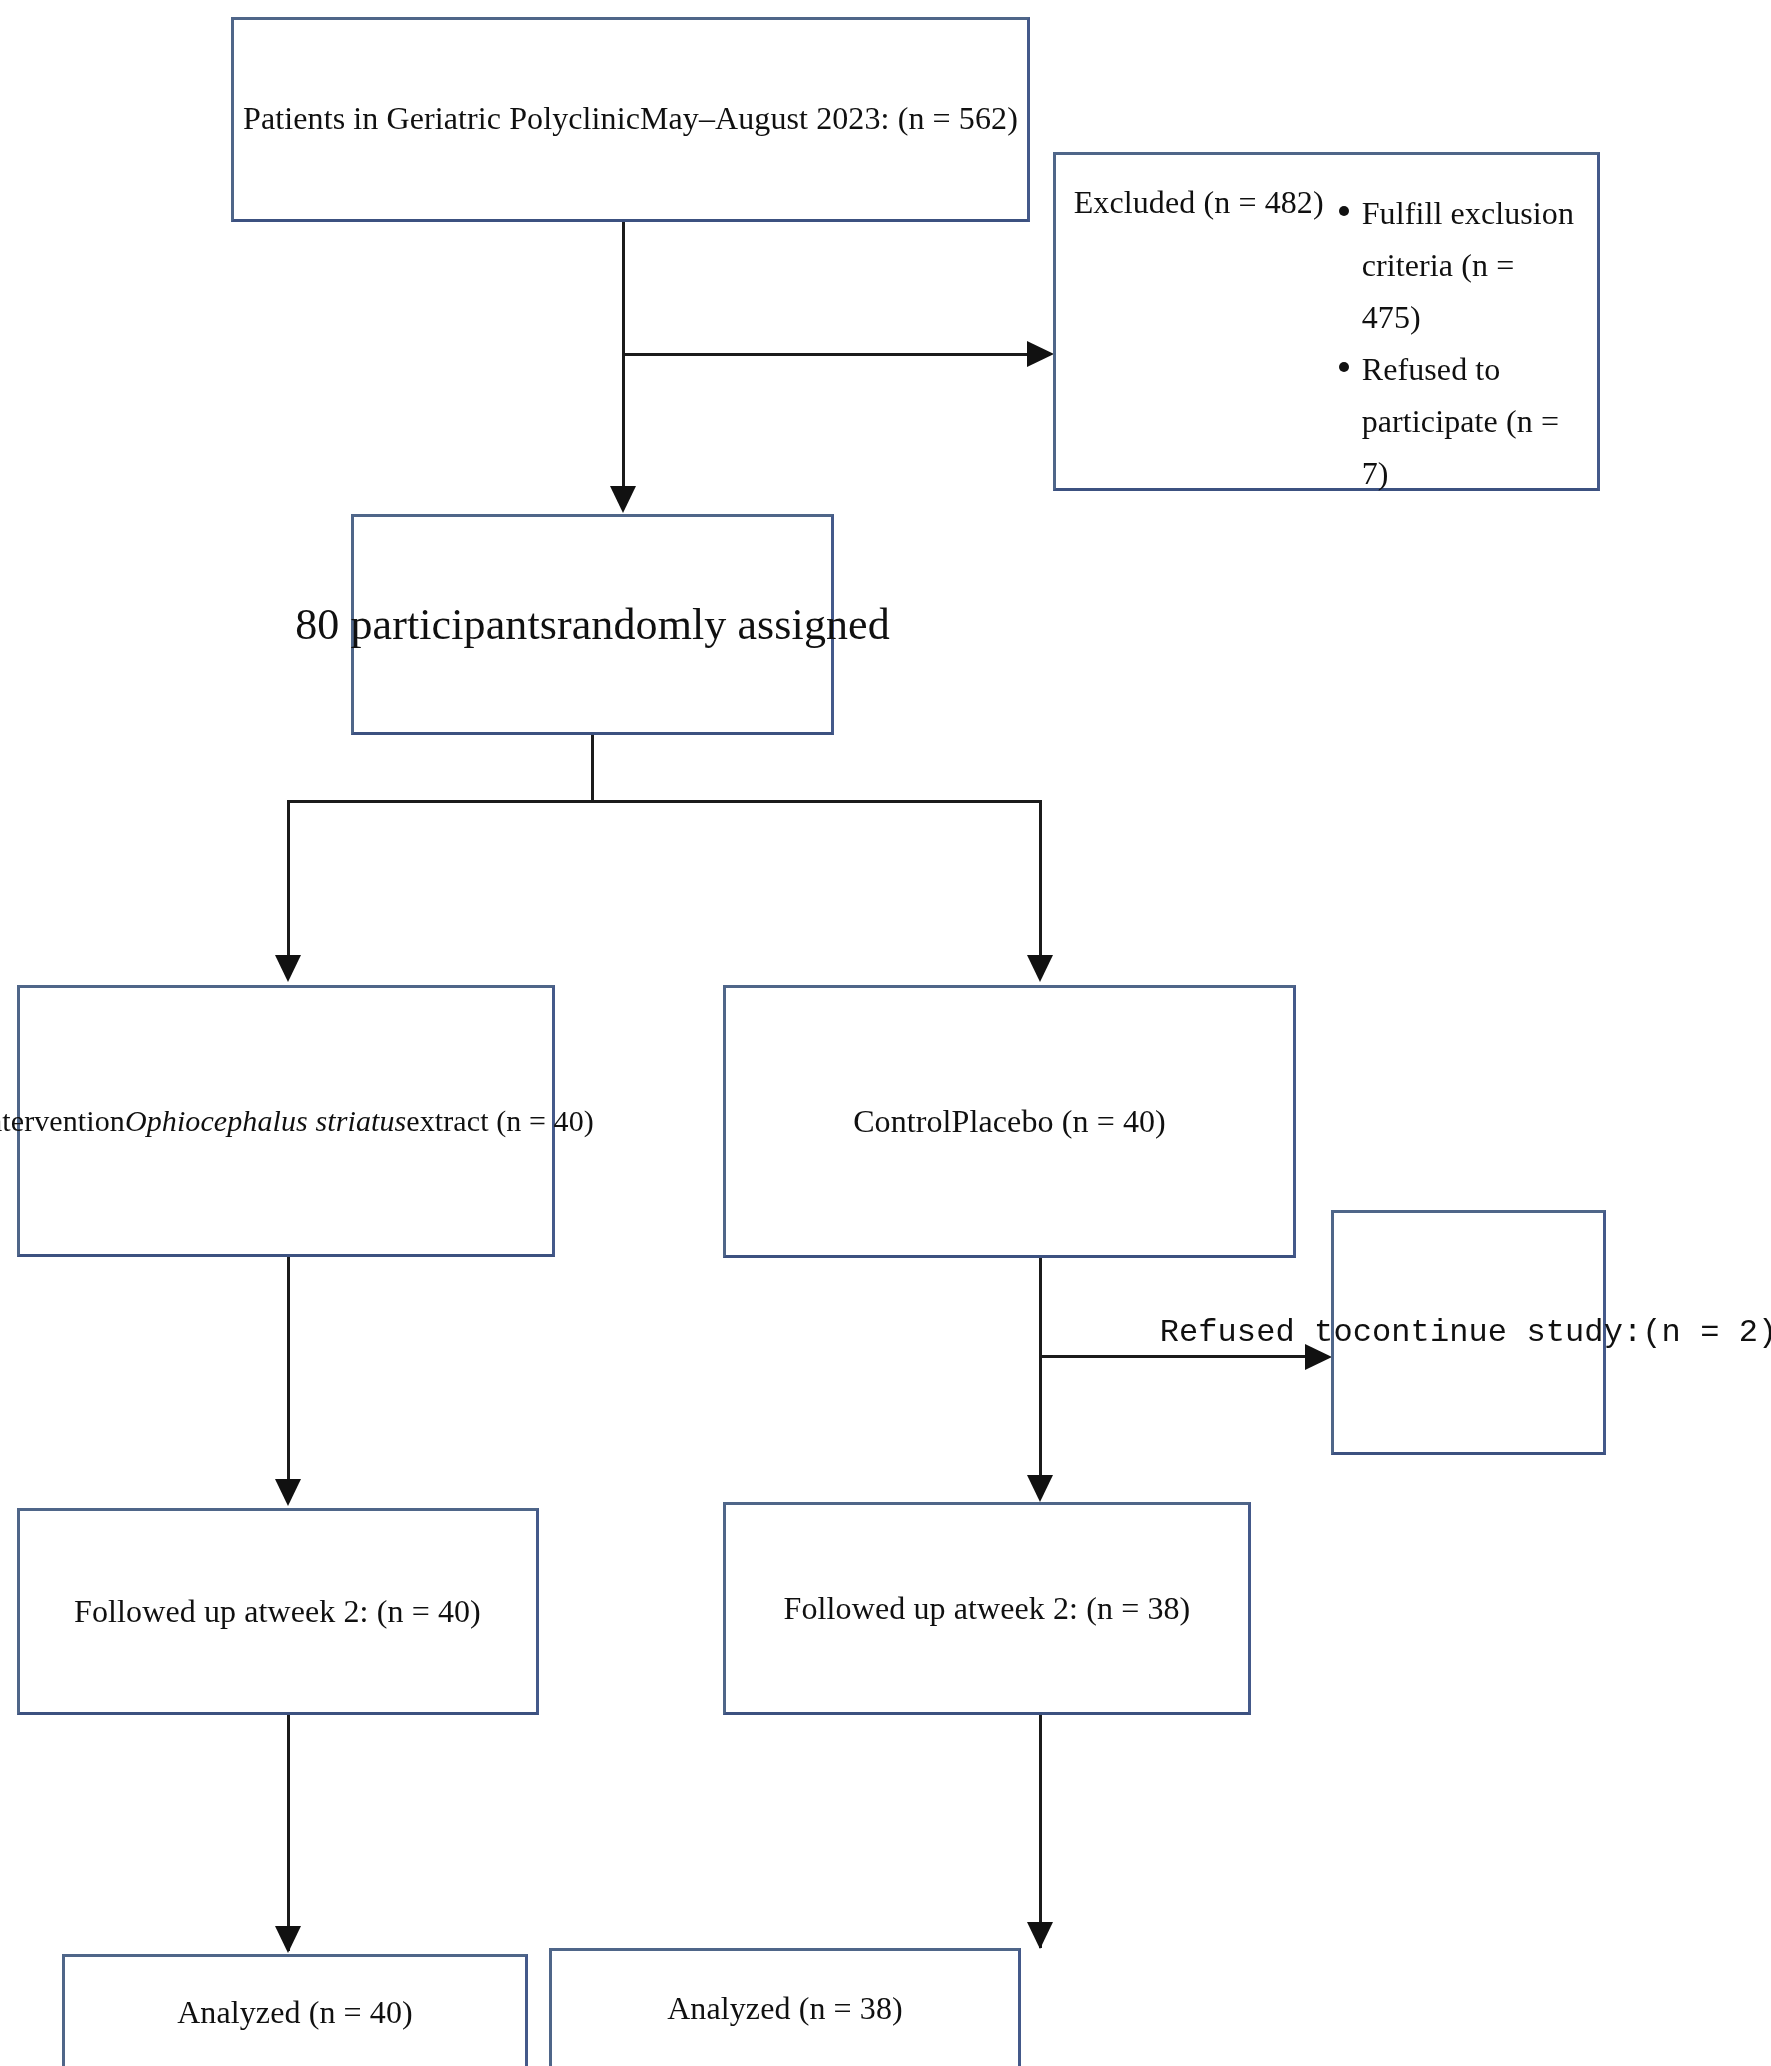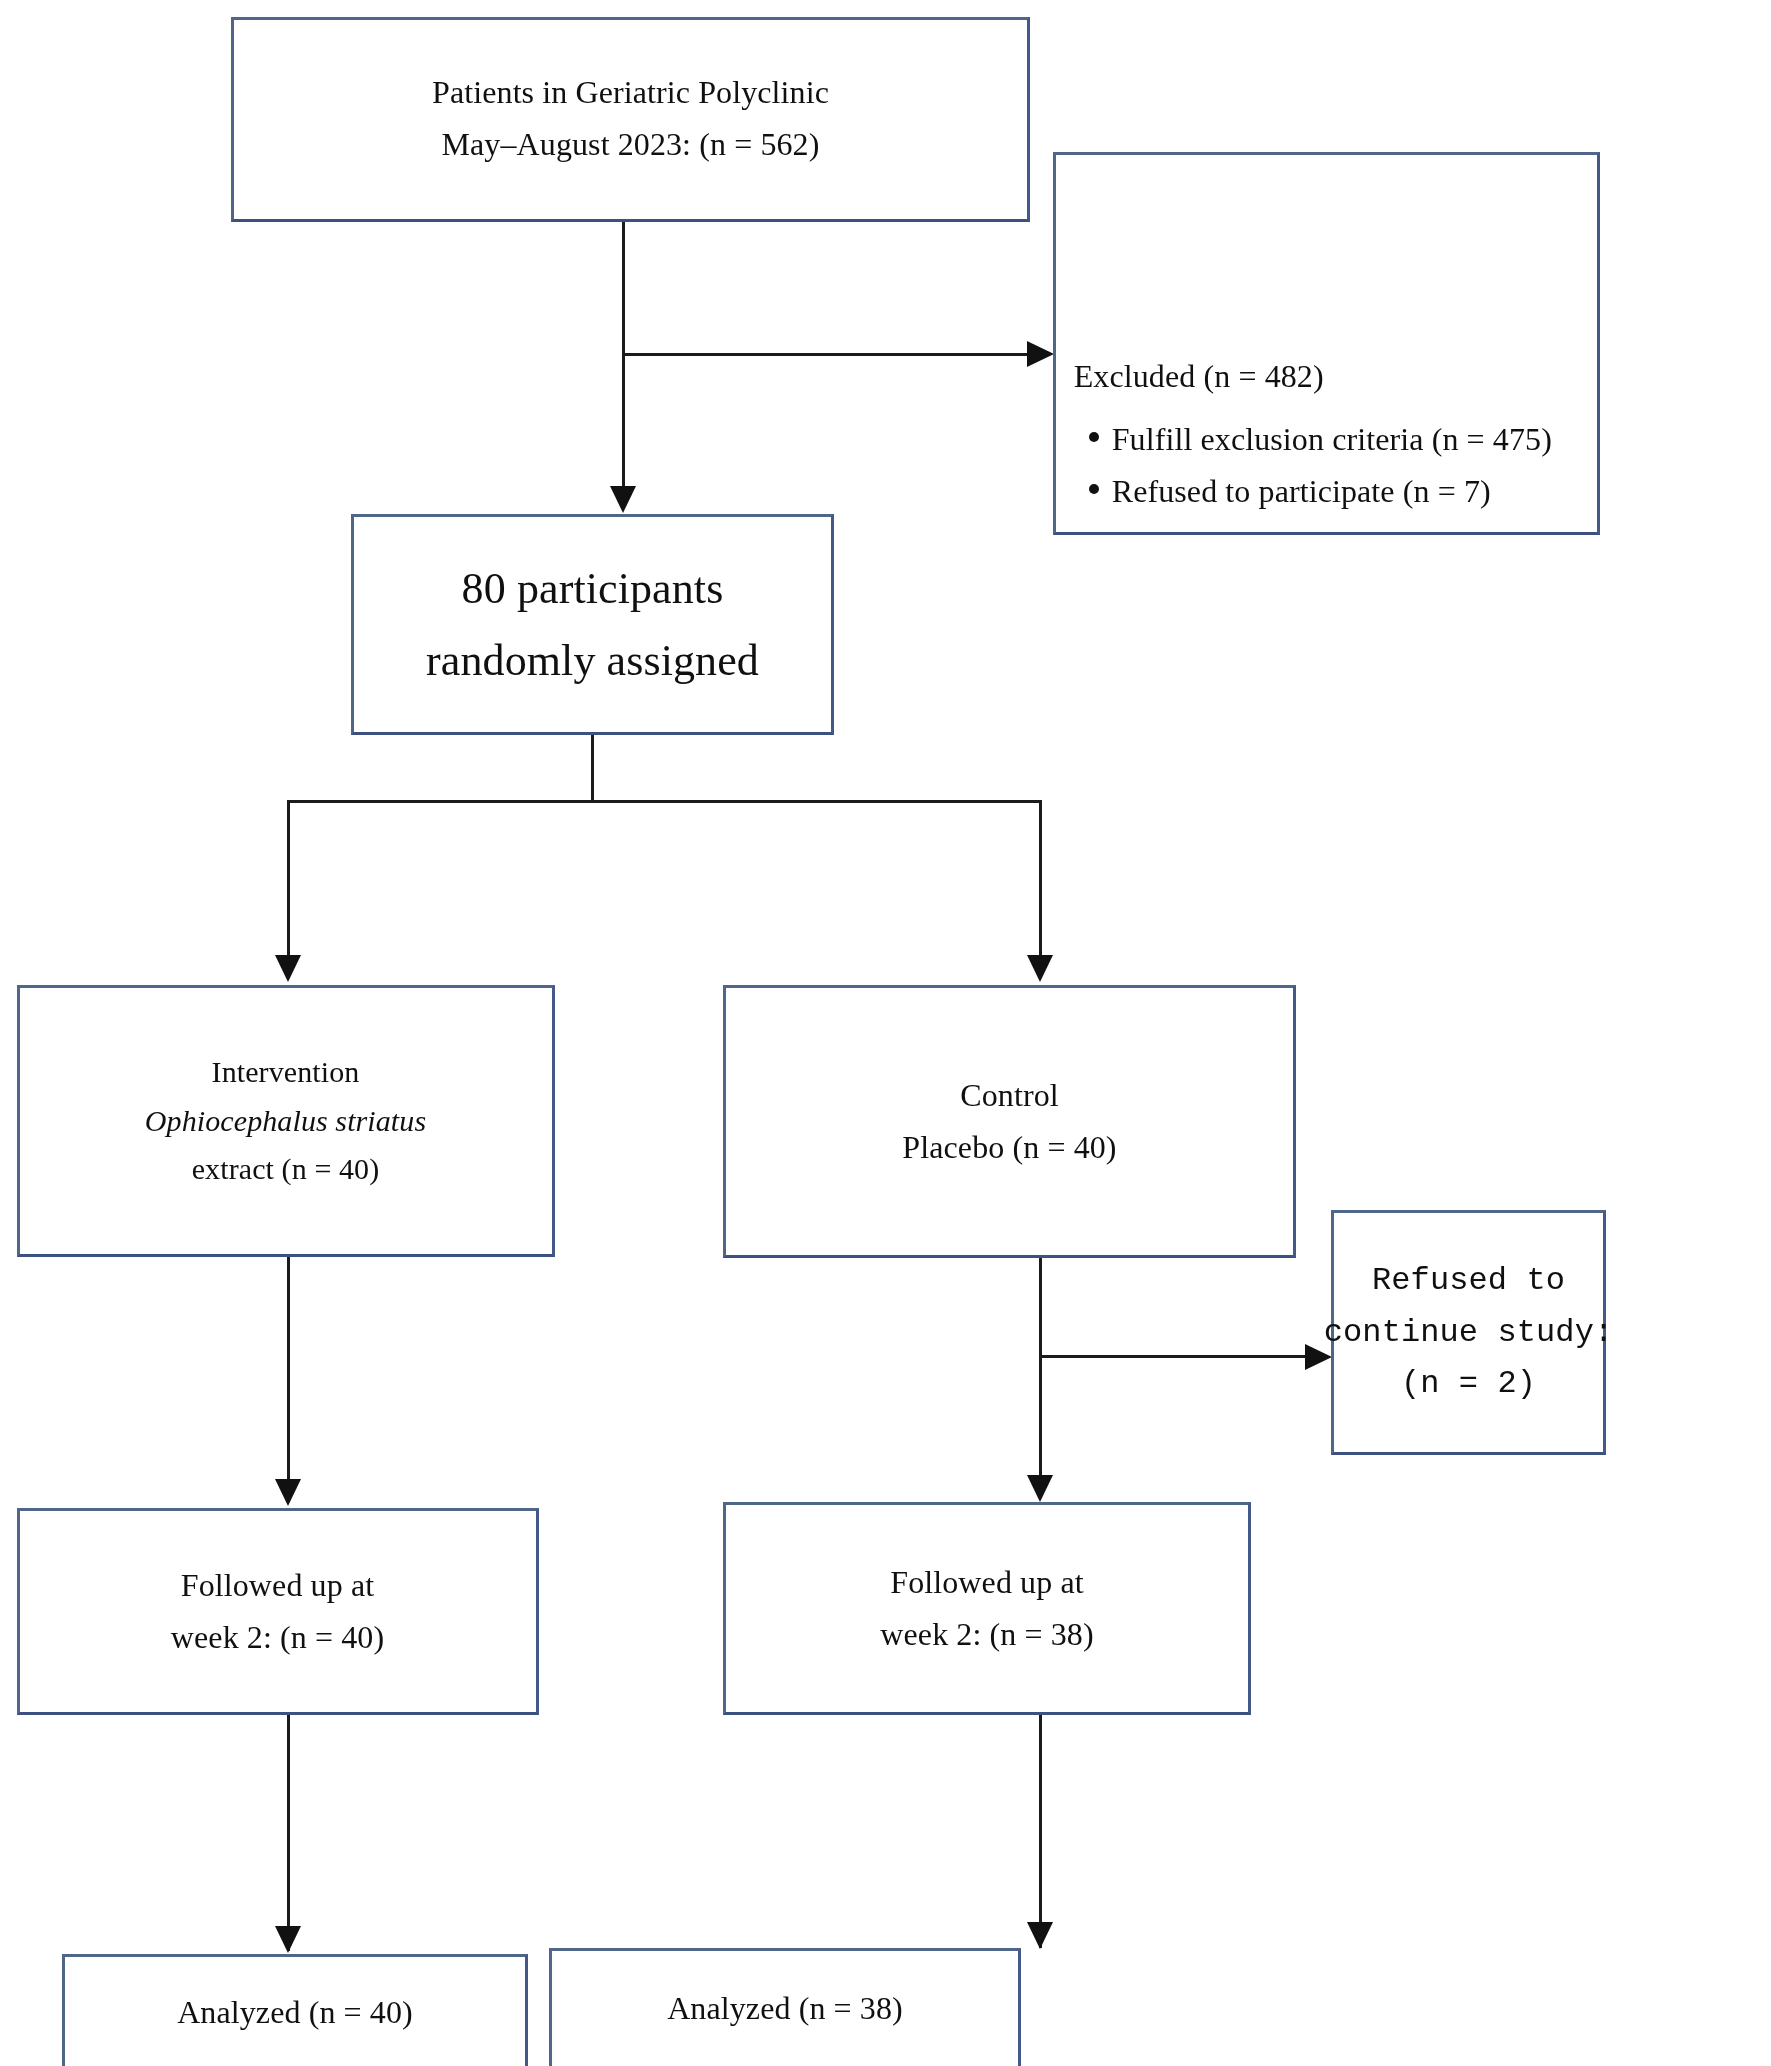--- a/index.html
+++ b/index.html
@@ -9,21 +9,20 @@
 
   
   .box{
     position:absolute;
     box-sizing:border-box;
     background:#ffffff;
     border:3px solid #4f6689;
     border-right-color:#44598a;
     border-bottom-color:#3c5180;
     display:flex;
-    flex-direction:column;
     align-items:center;
     justify-content:center;
     text-align:center;
     color:#101010;
     line-height:1.62;
     letter-spacing:0.1px;
     padding:3.5px 8.3px;
     z-index:3;
   }
   .box.left-align{align-items:flex-start;text-align:left;}
@@ -99,21 +98,21 @@
   <div class="vline" style="left:287px; top:1715px; height:236px;"></div>
   <div class="arrow-down" style="left:275px; top:1926px;"></div>
   <div class="vline" style="left:1039px; top:1715px; height:233px;"></div>
   <div class="arrow-down" style="left:1027px; top:1922px;"></div>
 
   <div class="box" style="left:231px; top:16.5px; width:799px; height:205px; font-size:32px;">
     <span class="ln">Patients in Geriatric Polyclinic</span>
     <span class="ln">May–August 2023: (n = 562)</span>
   </div>
 
-  <div class="box left-align" style="left:1053px; top:152px; width:547px; height:383px; font-size:32px; justify-content:flex-end; padding-top:22.4px; padding-left:17.7px;">
+  <div class="box left-align" style="left:1053px; top:152px; width:547px; height:339px; font-size:32px; justify-content:flex-end; padding-top:22.4px; padding-left:17.7px;">
     <span class="ln">Excluded (n = 482)</span>
     <ul class="bullets">
       <li>
         <span class="dot"></span>
         <span>Fulfill exclusion criteria (n = 475)</span>
       </li>
       <li>
         <span class="dot"></span>
         <span>Refused to participate (n = 7)</span>
       </li>

